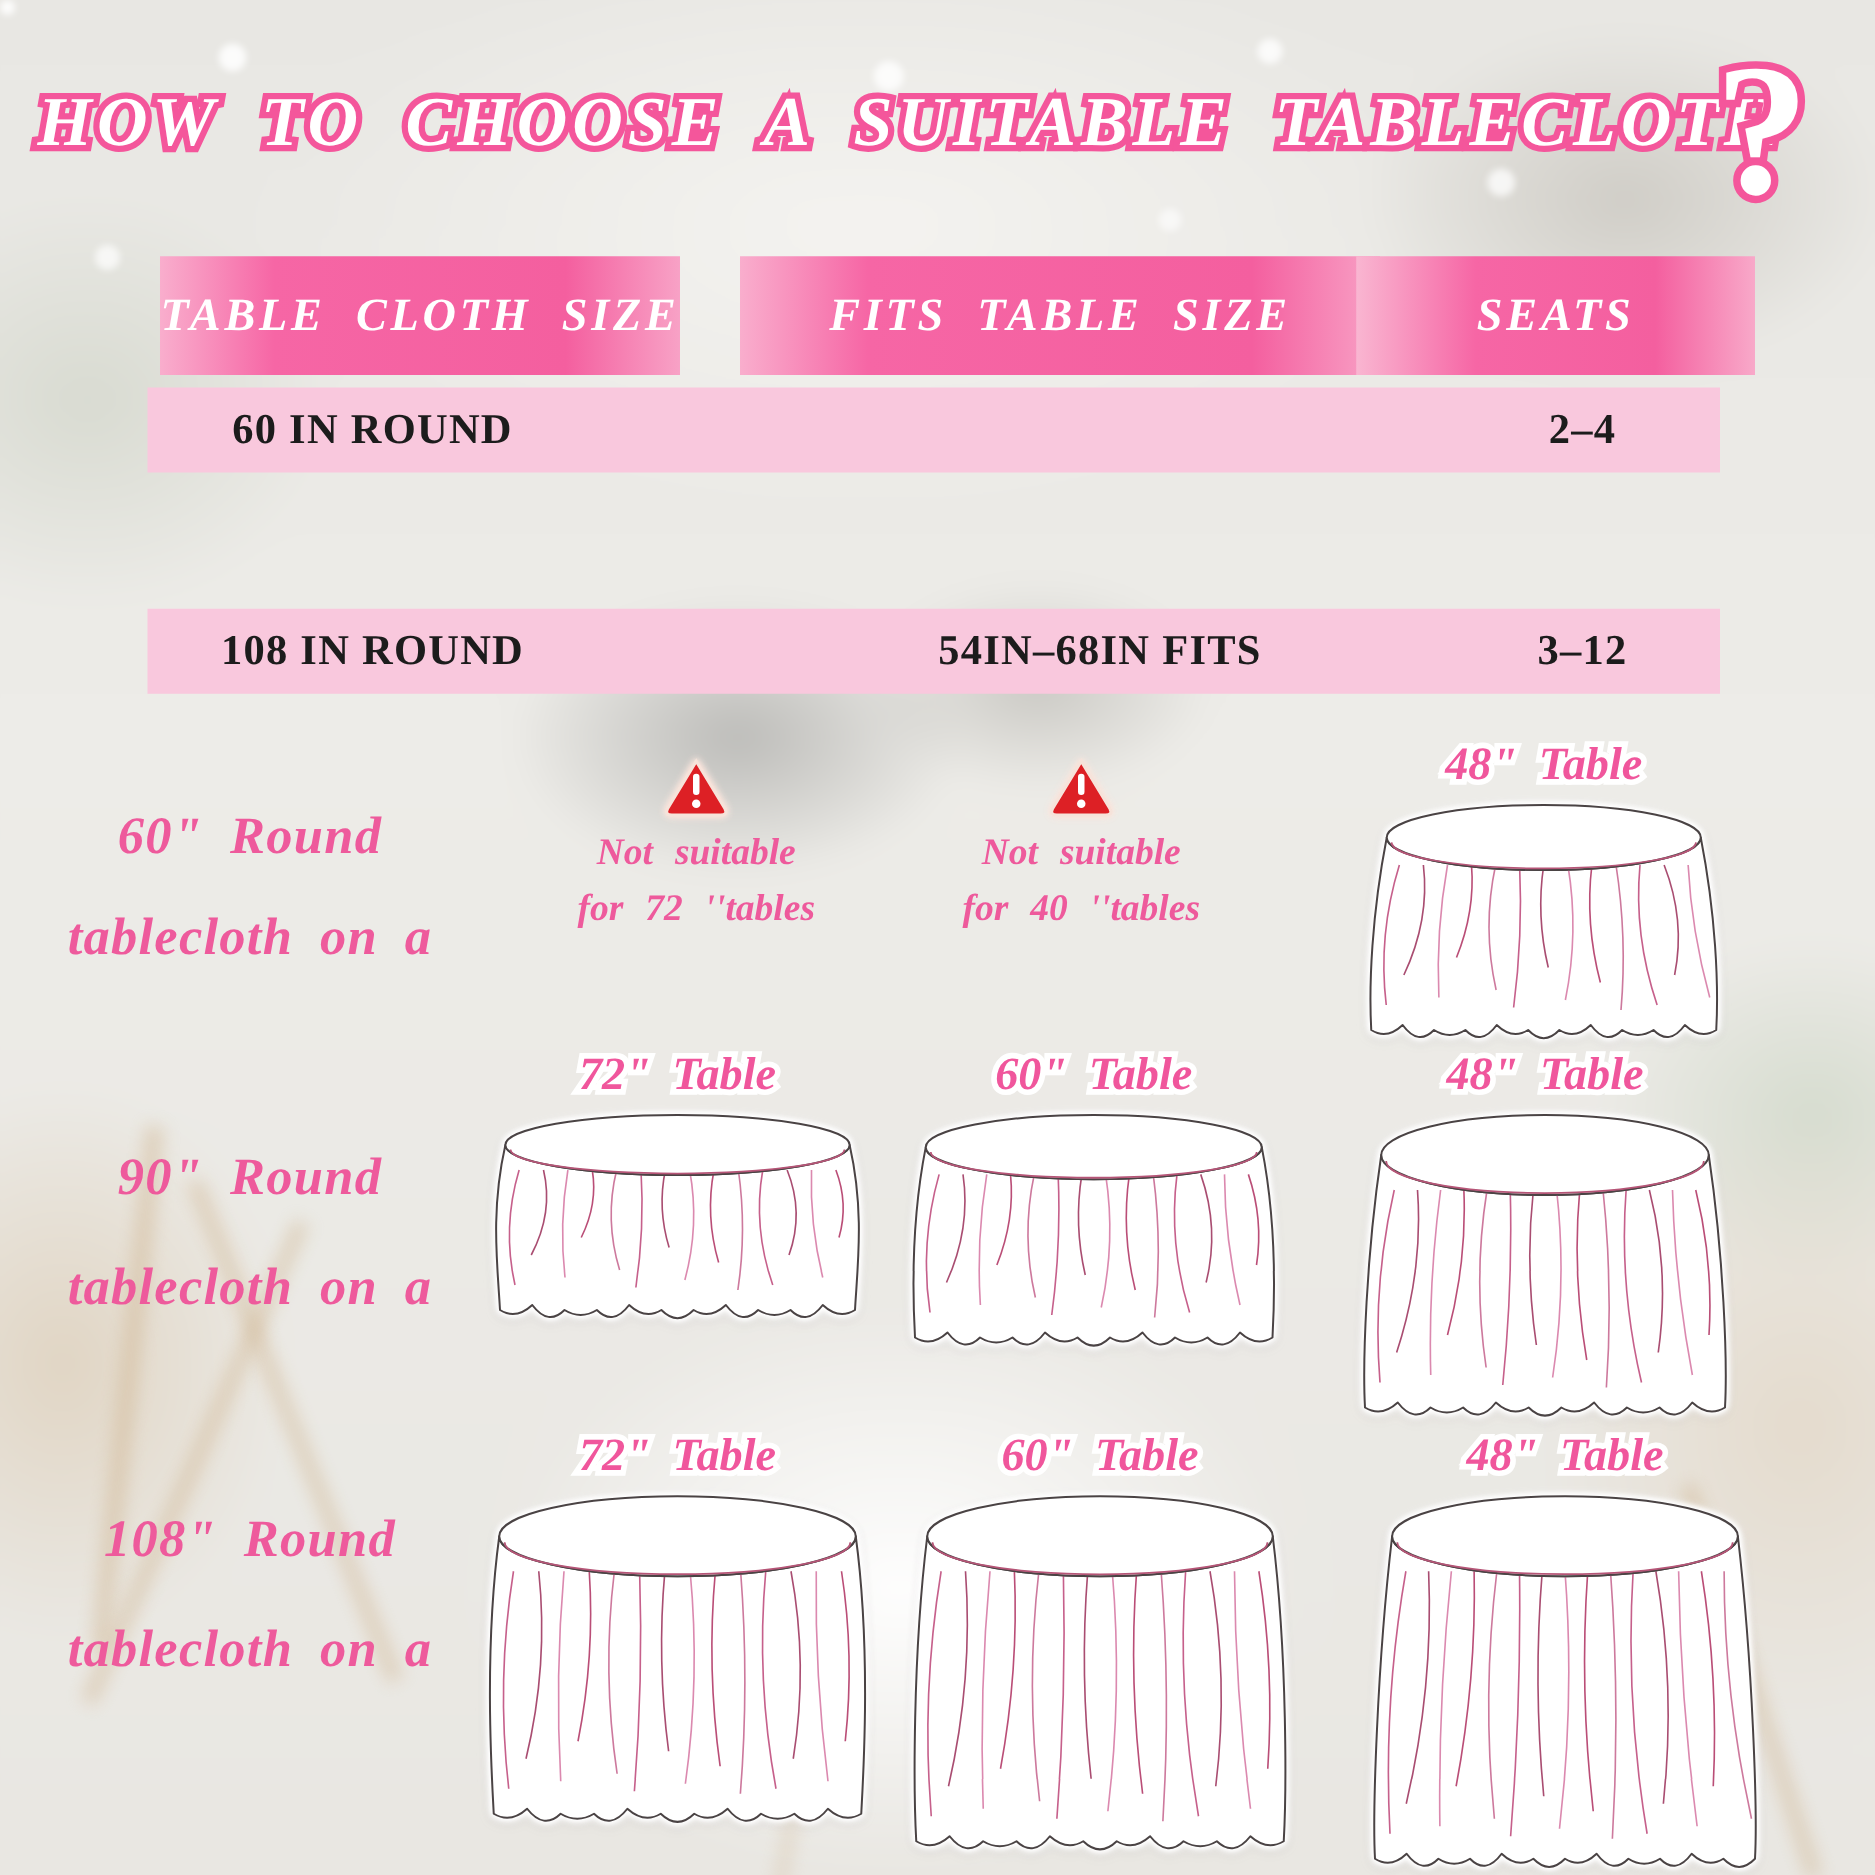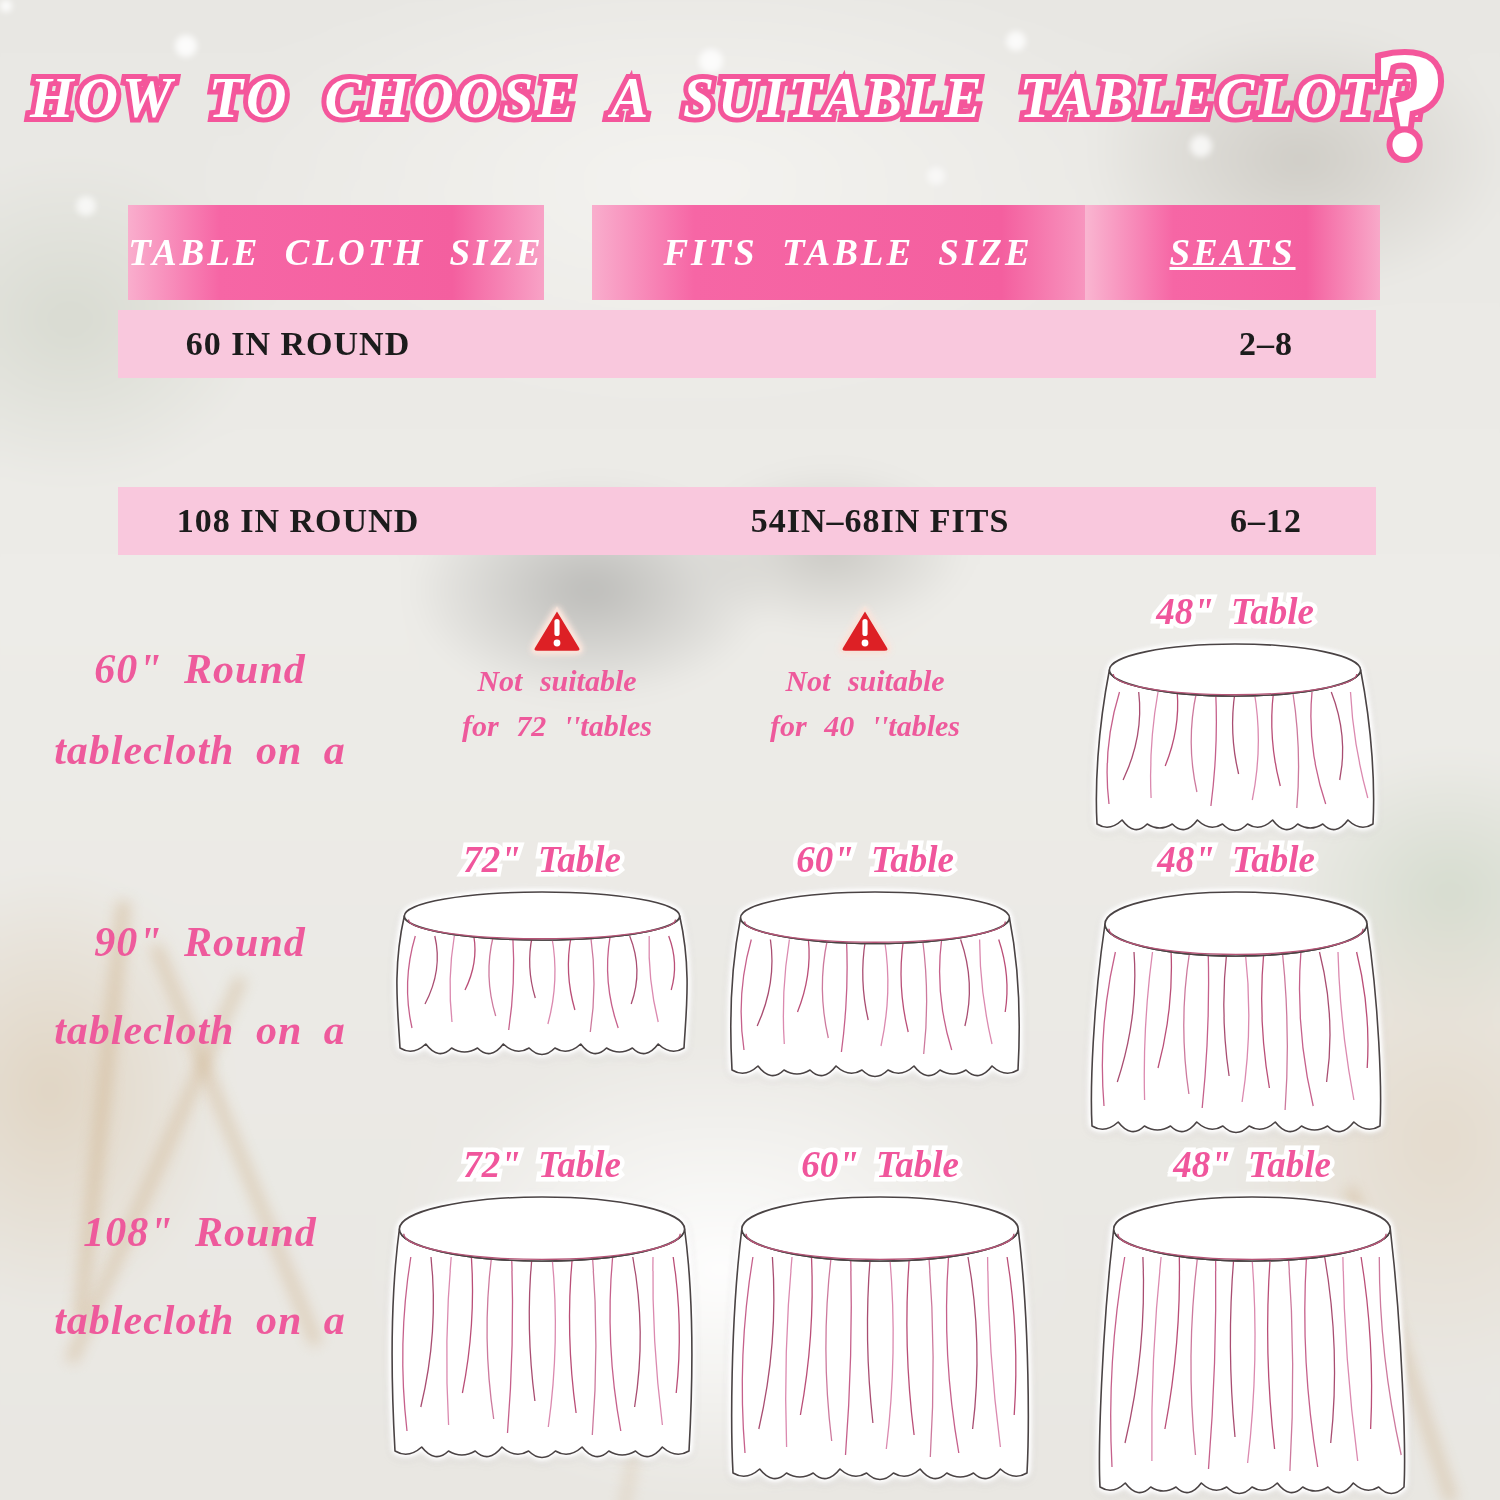--- a/index.html
+++ b/index.html
@@ -58,21 +58,21 @@
   }
   .qmark::before { -webkit-text-stroke:12px #f4569b; }
 
   
   .hband {
     position:absolute; top:205px; height:95px; display:flex; align-items:center; justify-content:center;
     color:#fff; font-weight:bold; font-style:italic; font-size:37px; letter-spacing:3px; word-spacing:12px;
   }
   .hb1 { left:128px;  width:416px; background:linear-gradient(90deg,#f9aecd 0%,#f666a5 22%,#f45f9f 78%,#f8a2c6 100%); }
   .hb2 { left:592px;  width:512px; background:linear-gradient(90deg,#f9aecd 0%,#f666a5 20%,#f45f9f 80%,#f8a2c6 100%); }
-  .hb3 { left:1085px; width:295px; background:linear-gradient(90deg,#f9b6d1 0%,#f666a5 30%,#f45f9f 75%,#f8a9c9 100%);text-decoration:underline; }
+  .hb3 { left:1085px; width:319px; background:linear-gradient(90deg,#f9b6d1 0%,#f666a5 30%,#f45f9f 75%,#f8a9c9 100%); }
 
   
   .prow {
     position:absolute; left:118px; width:1258px; height:68px; background:#f9c8dd;
   }
   .r1 { top:310px; } .r2 { top:400px; } .r3 { top:487px; }
   .pcell {
     position:absolute; top:0; height:68px; display:flex; align-items:center;
     transform:translateX(-50%); color:#1c1c1c; font-weight:bold; font-size:34px; letter-spacing:1px;
     white-space:nowrap;
@@ -138,26 +138,26 @@
   </div>
   <div class="hband hb1">
     <span>TABLE CLOTH SIZE</span>
   </div>
   <div class="hband hb3">
     <span>SEATS</span>
   </div>
 
   <div class="prow r1">
     <span class="pcell c1">60 IN ROUND</span>
-    <span class="pcell c3">2–8</span>
+    <span class="pcell c3">2–4</span>
   </div>
   <div class="prow r3">
     <span class="pcell c1">108 IN ROUND</span>
     <span class="pcell c2">54IN–68IN FITS</span>
-    <span class="pcell c3">6–12</span>
+    <span class="pcell c3">3–12</span>
   </div>
 
   <div class="script rowlabel la1">60" Round</div>
   <div class="script rowlabel la2">tablecloth on a</div>
 
   <div class="warn w1">
     <span class="icon">
       <svg width="54" height="48" viewBox="0 0 54 48">
         <path d="M27 3 L50 41 Q52.5 46 46.5 46 L7.5 46 Q1.5 46 4 41 Z" fill="#dd2025" stroke="#f6e3da" stroke-width="2.5"></path>
         <rect x="24.4" y="13" width="5.2" height="17" rx="2.6" fill="#ffffff"></rect>

